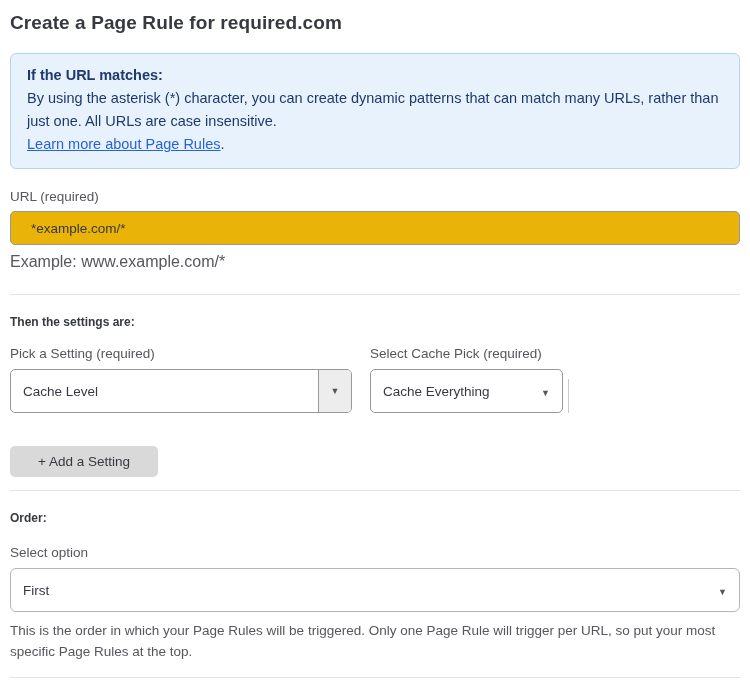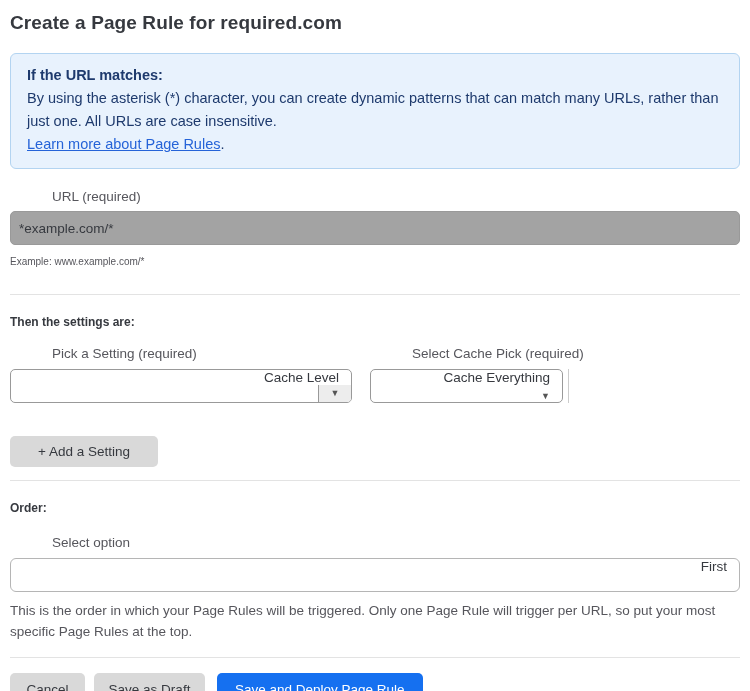--- a/index.html
+++ b/index.html
@@ -37,63 +37,62 @@
     font-size:14.5px;line-height:23px;
   }
   .info-heading{font-weight:bold;}
   .info-link{
     color:var(--link-blue);
     text-decoration:underline;
     cursor:pointer;
   }
   .field-label{
     margin-top:20px;
-    font-size:13.5px;color:var(--label-text);margin-left:42px;
+    font-size:13.5px;color:var(--label-text);
   }
   .text-input{
     margin-top:7px;
     width:730px;height:34px;
     border:1px solid var(--control-border);
     border-radius:5px;
-    padding:0 8px;
+    padding:0 20px;
     font-family:"Liberation Sans", sans-serif;
     font-size:13.5px;color:var(--heading-text);
-    outline:none;background:#a3a3a3;
+    outline:none;background:#eab308;
     display:block;
   }
   .helper-text{
     margin-top:7px;
-    font-size:10px;color:var(--label-text);
+    font-size:16px;color:var(--label-text);
     line-height:20px;
   }
   .divider{
     border:none;border-top:1px solid var(--divider);
     margin:22px 0 0 0;
   }
   .section-heading{
     margin-top:20px;
     font-size:12px;font-weight:bold;color:var(--heading-text);
   }
   .settings-row{
     margin-top:17px;
     display:flex;align-items:flex-start;
   }
   .settings-col .field-label{margin-top:0;}
   .settings-col{margin-right:18px;}
   .dropdown{
     margin-top:8px;
-    height:34px;
+    height:44px;
     border:1px solid var(--control-border);
     border-radius:5px;
     background:#fff;
-    display:flex;align-items:flex-end;
+    display:flex;align-items:center;
     cursor:pointer;
     font-size:13.5px;color:var(--heading-text);
     overflow:hidden;
-    flex-direction:column;
   }
   .dropdown .dd-value{flex:1;padding:0 12px;}
   .dd-setting{width:342px;}
   .dd-setting .dd-arrow-box{
     width:33px;height:100%;
     border-left:1px solid var(--control-border);
     background:#ededed;
     display:flex;align-items:center;justify-content:center;
   }
   .dd-cache{width:193px;}

